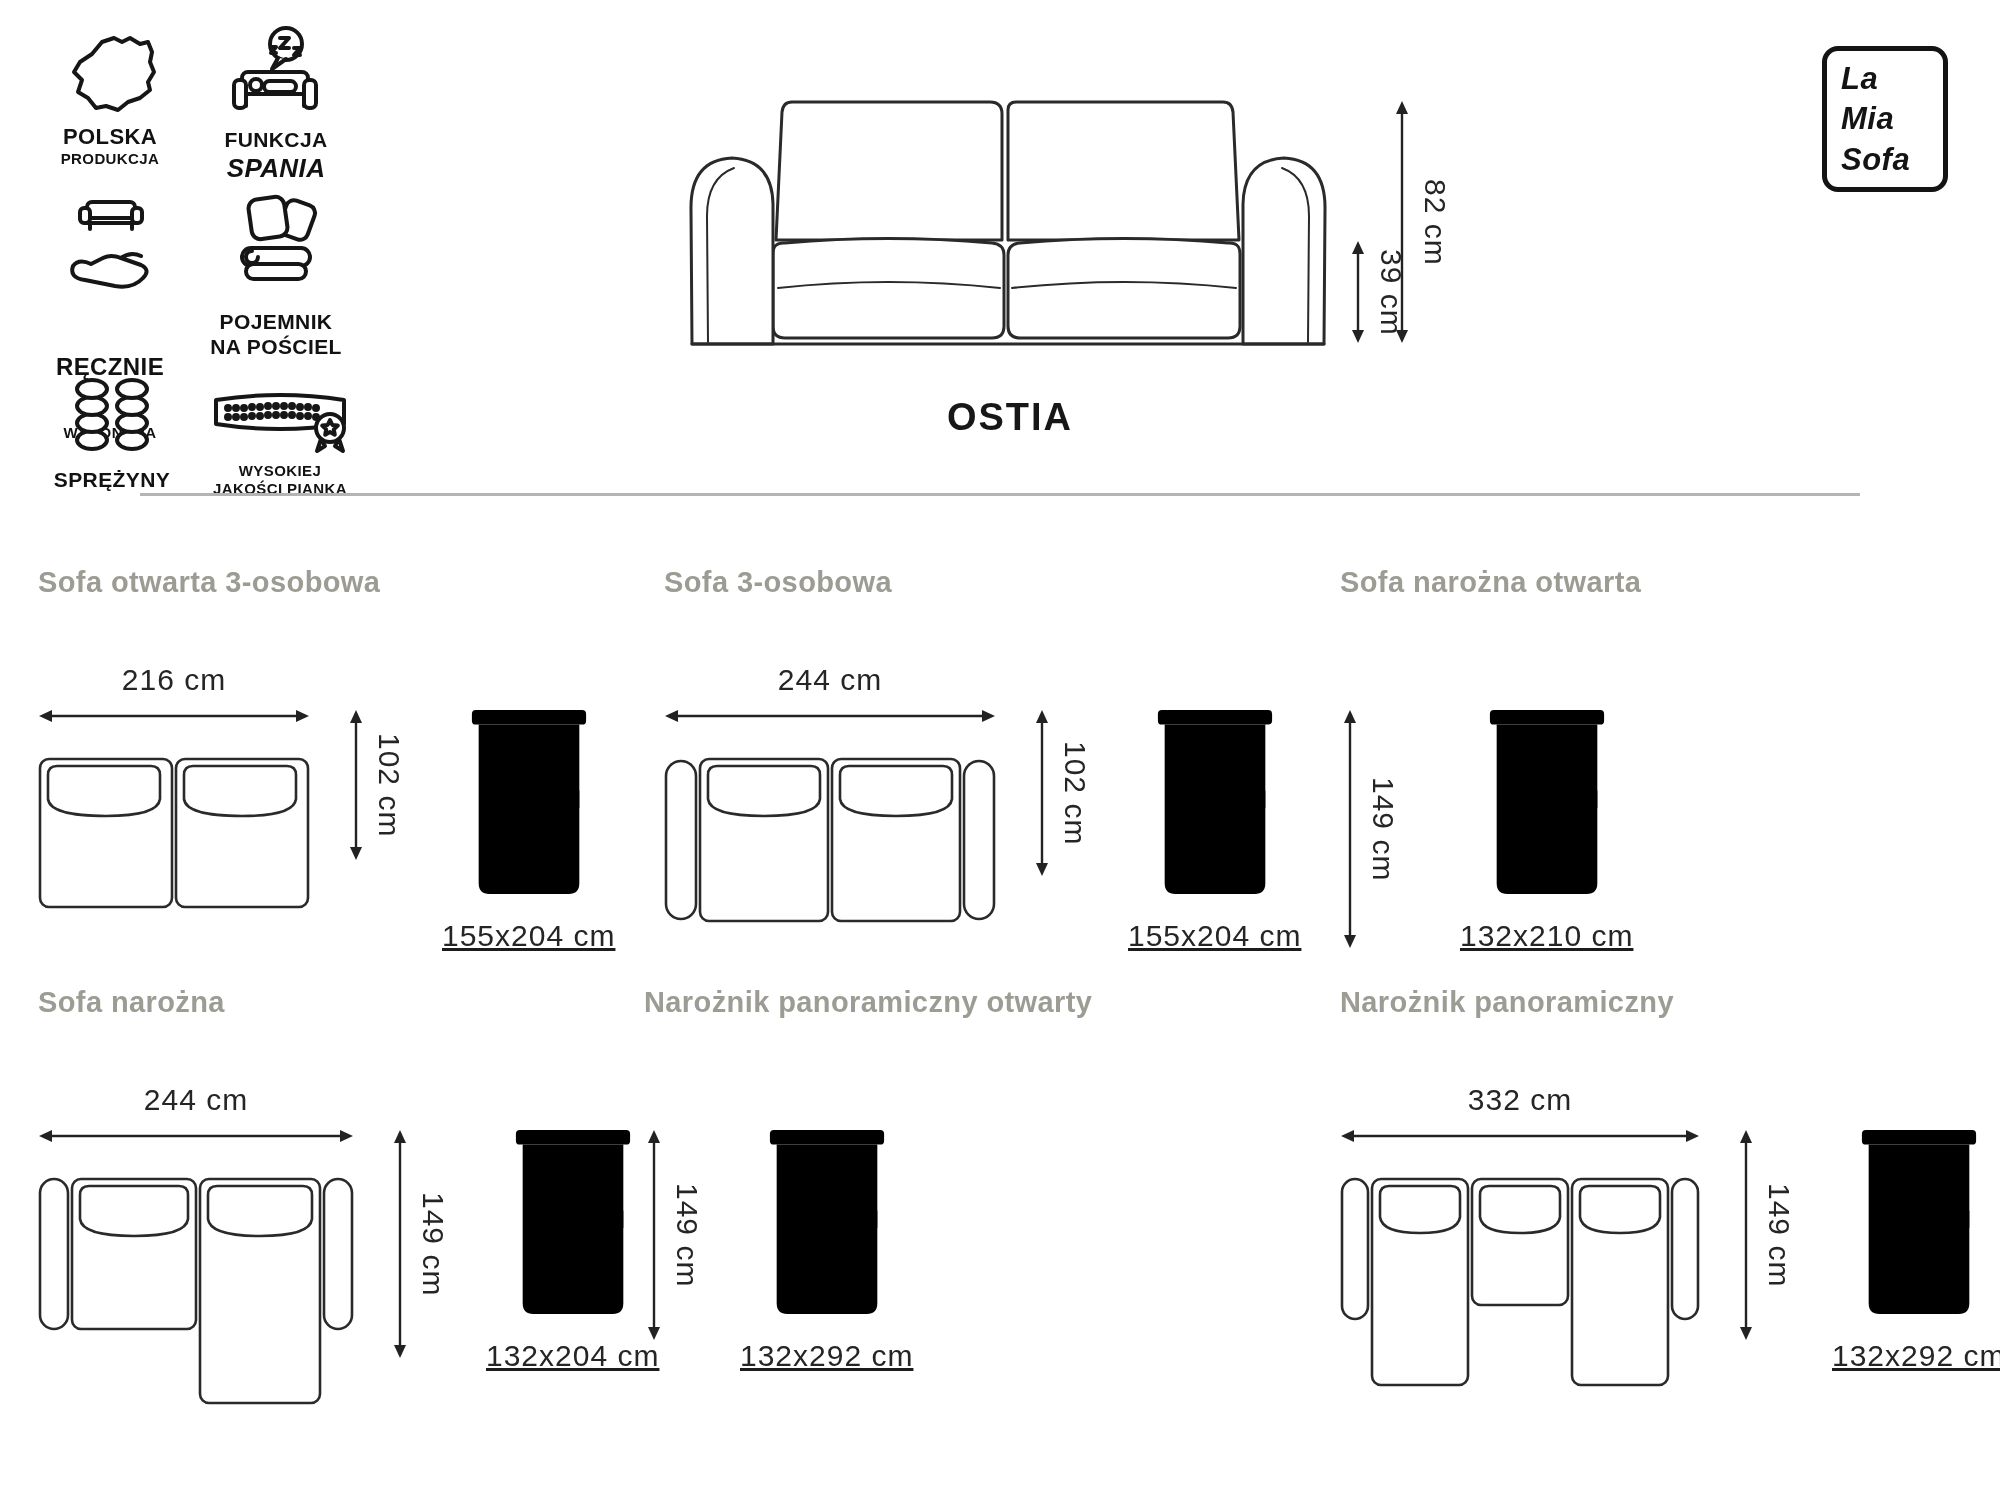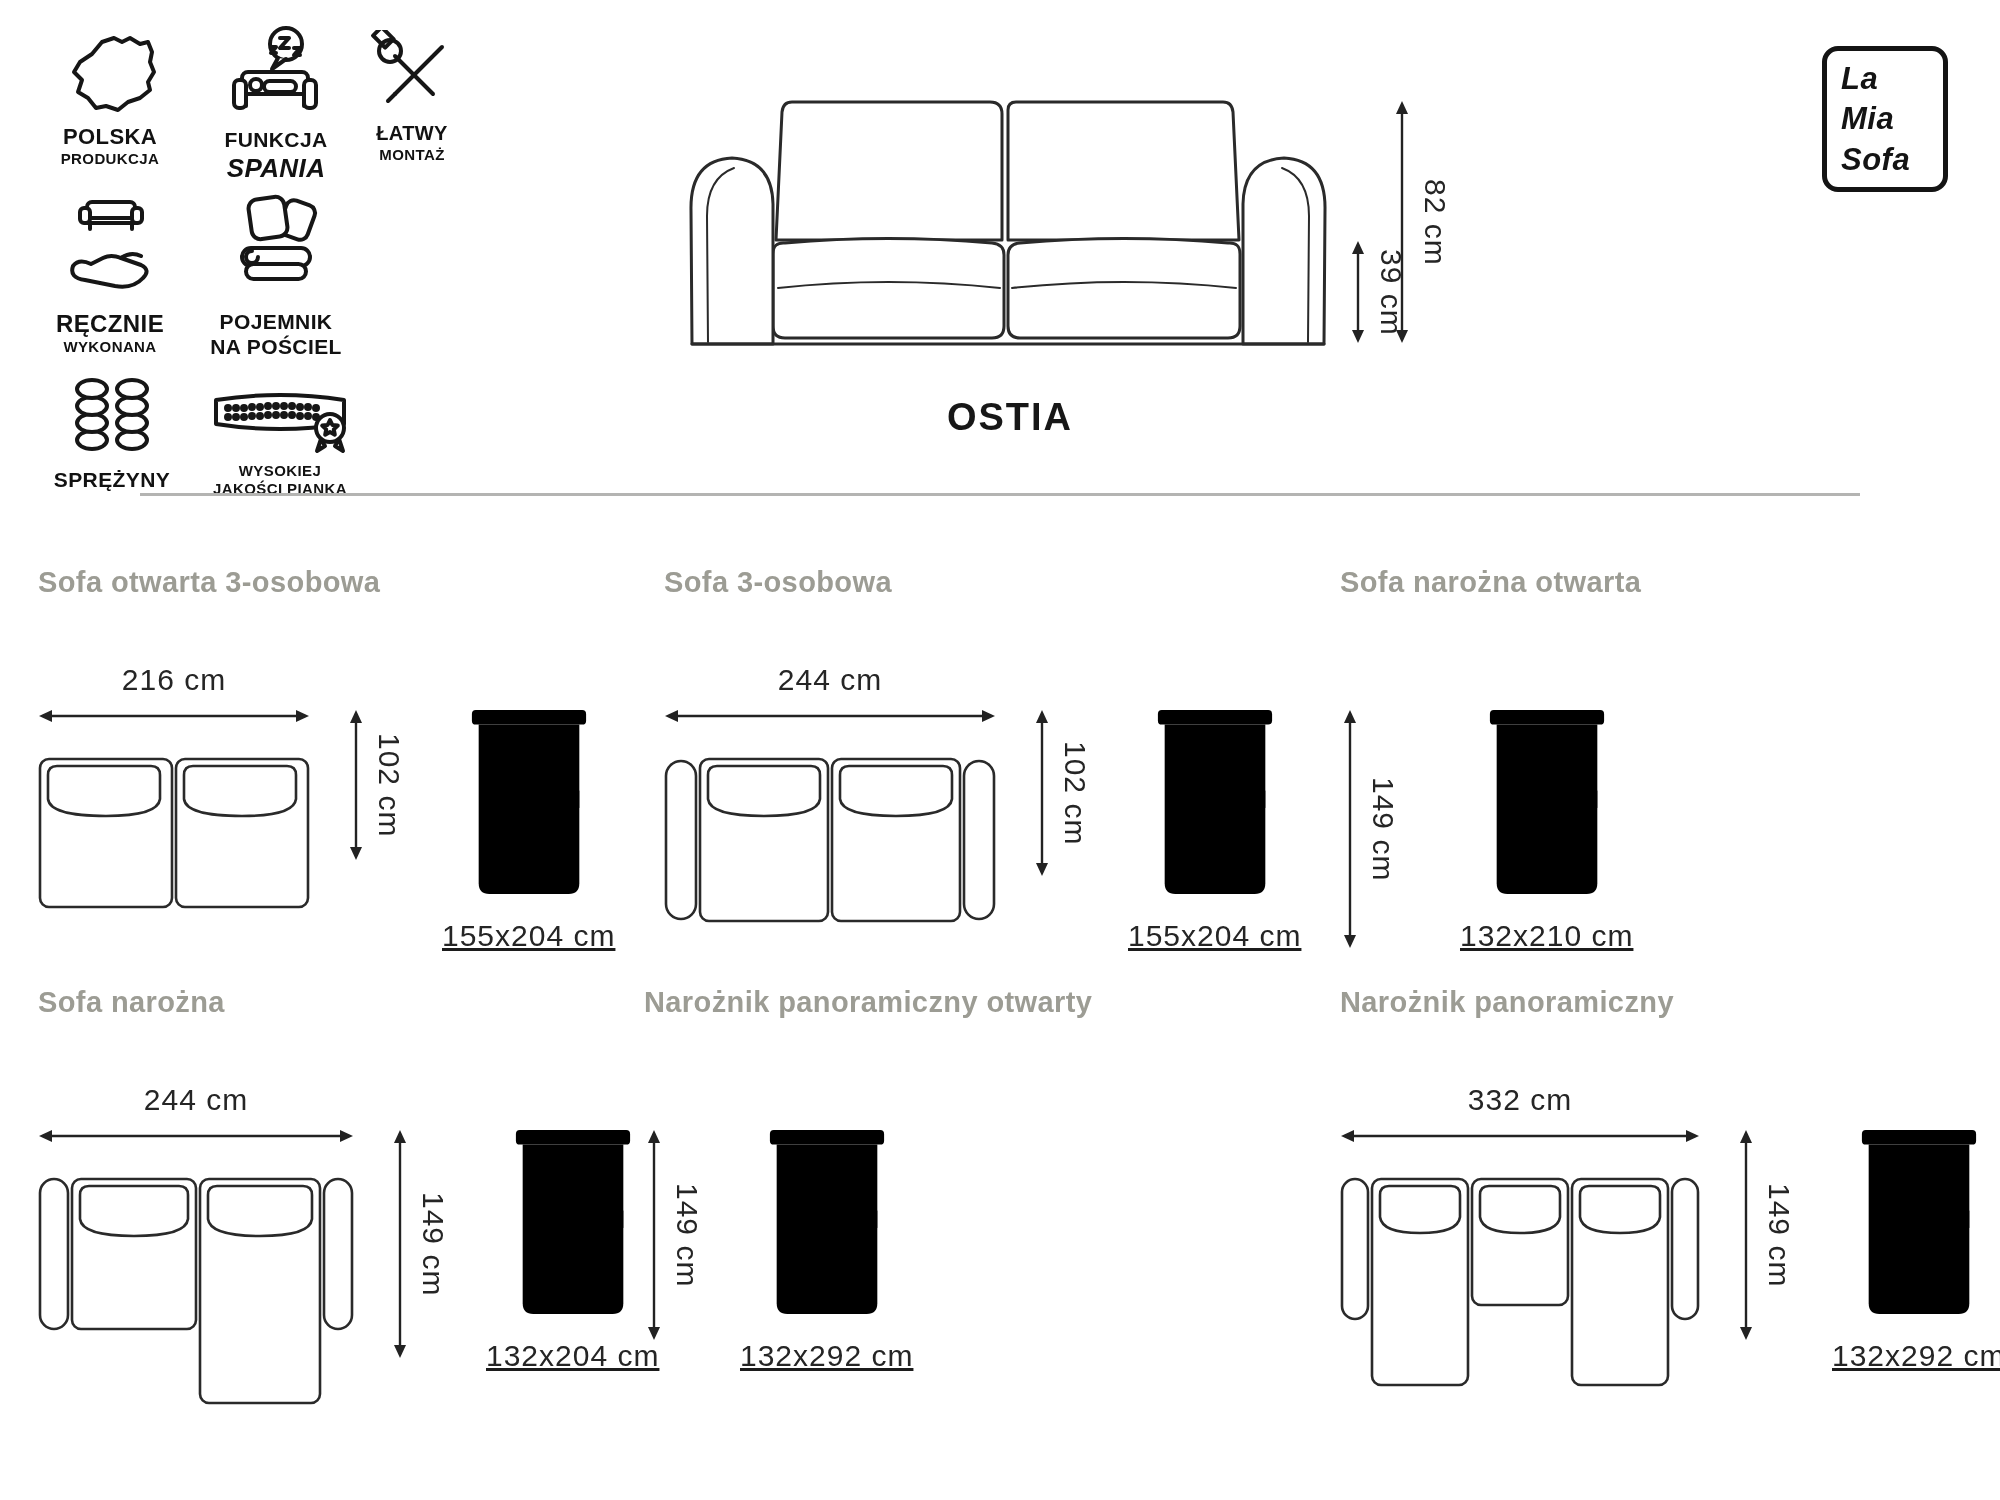--- a/index.html
+++ b/index.html
@@ -93,36 +93,22 @@
         <rect x="40" y="57" width="32" height="11" rx="5.5" class="wf"></rect>
         <rect x="10" y="56" width="12" height="28" rx="5" class="wf"></rect>
         <rect x="80" y="56" width="12" height="28" rx="5" class="wf"></rect>
         <path d="M22,70 H80 M22,70 V82 M80,70 V82" fill="none"></path>
       </svg>
     </div>
     <div class="fl fl-21 mt8">FUNKCJA</div>
     <div class="fl fl-26">SPANIA</div>
   </div>
 
-  <div class="feat" style="left:350px;top:30px;width:124px;">
-    <div class="ic" style="height:84px;">
-      <svg class="fic" width="86" height="84" viewBox="0 0 86 84">
-        <line x1="26" y1="26" x2="64" y2="64" stroke-width="7"></line>
-        <circle cx="21" cy="21" r="11" stroke-width="5"></circle>
-        <rect x="6" y="1" width="17" height="12" transform="rotate(45 14 7)" fill="#fff" stroke="none"></rect>
-        <line x1="64" y1="26" x2="26" y2="64" stroke-width="7"></line>
-        <line x1="73" y1="17" x2="65" y2="25" stroke-width="14"></line>
-        <line x1="26" y1="64" x2="19" y2="71" stroke-width="3.5"></line>
-      </svg>
-    </div>
-    <div class="fl fl-20 mt8">ŁATWY</div>
-    <div class="fl fl-15">MONTAŻ</div>
-  </div>
-
-  <div class="feat" style="left:36px;top:192px;width:148px;">
+
+  <div class="feat" style="left:36px;top:192px;width:148px;gap:43px;">
     <div class="ic" style="height:110px;">
       <svg class="fic" width="106" height="108" viewBox="0 0 106 108">
         <rect x="30" y="8" width="48" height="16" rx="5" stroke-width="3.6"></rect>
         <rect x="23" y="14" width="10" height="15" rx="4" stroke-width="3.6" class="wf"></rect>
         <rect x="75" y="14" width="10" height="15" rx="4" stroke-width="3.6" class="wf"></rect>
         <path d="M30,29 H78 M33,29 V35 M75,29 V35" fill="none" stroke-width="3.6"></path>
         <path d="M16,72 Q12,84 28,86 L58,92 Q76,95 86,84 Q94,76 84,71 L64,64 Q54,60 46,64 L34,70 Q22,64 16,72 Z" stroke-width="3.8"></path>
         <path d="M64,64 Q74,57 84,62" fill="none" stroke-width="3.8"></path>
       </svg>
     </div>

